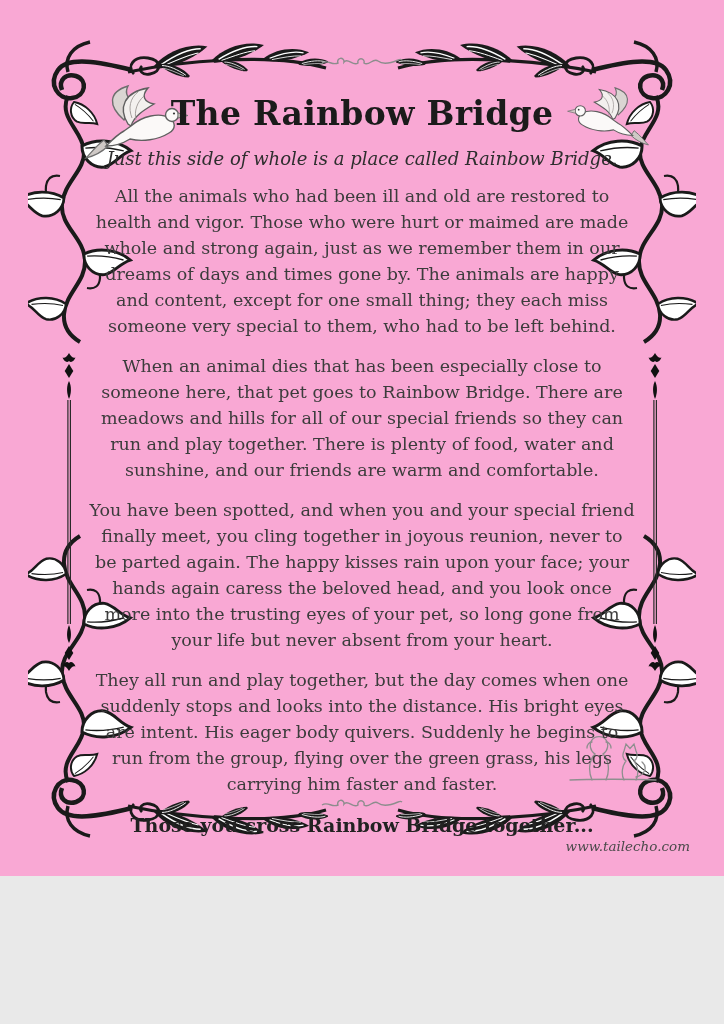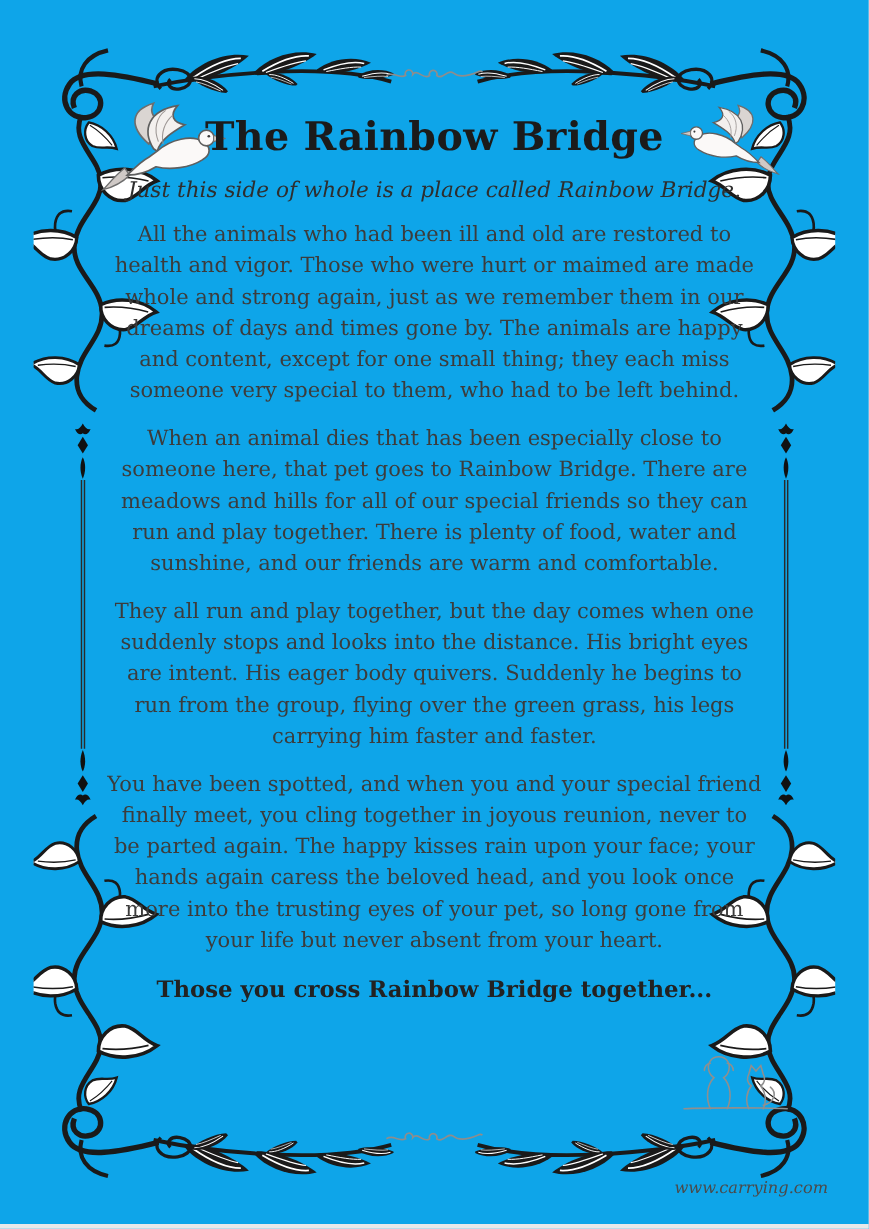--- a/index.html
+++ b/index.html
@@ -1,18 +1,18 @@
 <!DOCTYPE html>
 <html><head>
 <meta charset="utf-8">
 <style>
   html,body { margin:0; padding:0; background:#e9e9e9; }
   .page {
-    position:relative; width:724px; height:1020px; margin:0 auto;
-    background:#0ea5e9; overflow:hidden;
+    position:relative; width:724px; height:876px; margin:0 auto;
+    background:#f9a8d4; overflow:hidden;
     font-family:"DejaVu Serif", serif;
   }
   .content { position:absolute; left:0; right:0; top:0; text-align:center; }
   .title {
     margin:94px 0 0; font-size:33px; font-weight:700; color:#1b1b1b;
     letter-spacing:0.3px;
   }
   .subtitle {
     margin:15px auto 0; font-style:italic; font-size:18px; color:#2e2e2e;
     width:560px;
@@ -171,21 +171,21 @@
   <svg class="deco pets">
       <use href="#pets"></use>
     </svg>
 
   <div class="content">
     <h1 class="title">The Rainbow Bridge</h1>
     <div class="subtitle">Just this side of whole is a place called Rainbow Bridge.</div>
     <div class="poem">
       <p>All the animals who had been ill and old are restored to health and vigor. Those who were hurt or maimed are made whole and strong again, just as we remember them in our dreams of days and times gone by. The animals are happy and content, except for one small thing; they each miss someone very special to them, who had to be left behind.</p>
       <p>When an animal dies that has been especially close to someone here, that pet goes to Rainbow Bridge. There are meadows and hills for all of our special friends so they can run and play together. There is plenty of food, water and sunshine, and our friends are warm and comfortable.</p>
+      <p>You have been spotted, and when you and your special friend finally meet, you cling together in joyous reunion, never to be parted again. The happy kisses rain upon your face; your hands again caress the beloved head, and you look once more into the trusting eyes of your pet, so long gone from your life but never absent from your heart.</p>
       <p>They all run and play together, but the day comes when one suddenly stops and looks into the distance. His bright eyes are intent. His eager body quivers. Suddenly he begins to run from the group, flying over the green grass, his legs carrying him faster and faster.</p>
-      <p>You have been spotted, and when you and your special friend finally meet, you cling together in joyous reunion, never to be parted again. The happy kisses rain upon your face; your hands again caress the beloved head, and you look once more into the trusting eyes of your pet, so long gone from your life but never absent from your heart.</p>
       <div class="closing">Those you cross Rainbow Bridge together...</div>
     </div>
   </div>
 
-  <div class="footer-url">www.carrying.com</div>
+  <div class="footer-url">www.tailecho.com</div>
 
 </div>
 
 </body></html>

